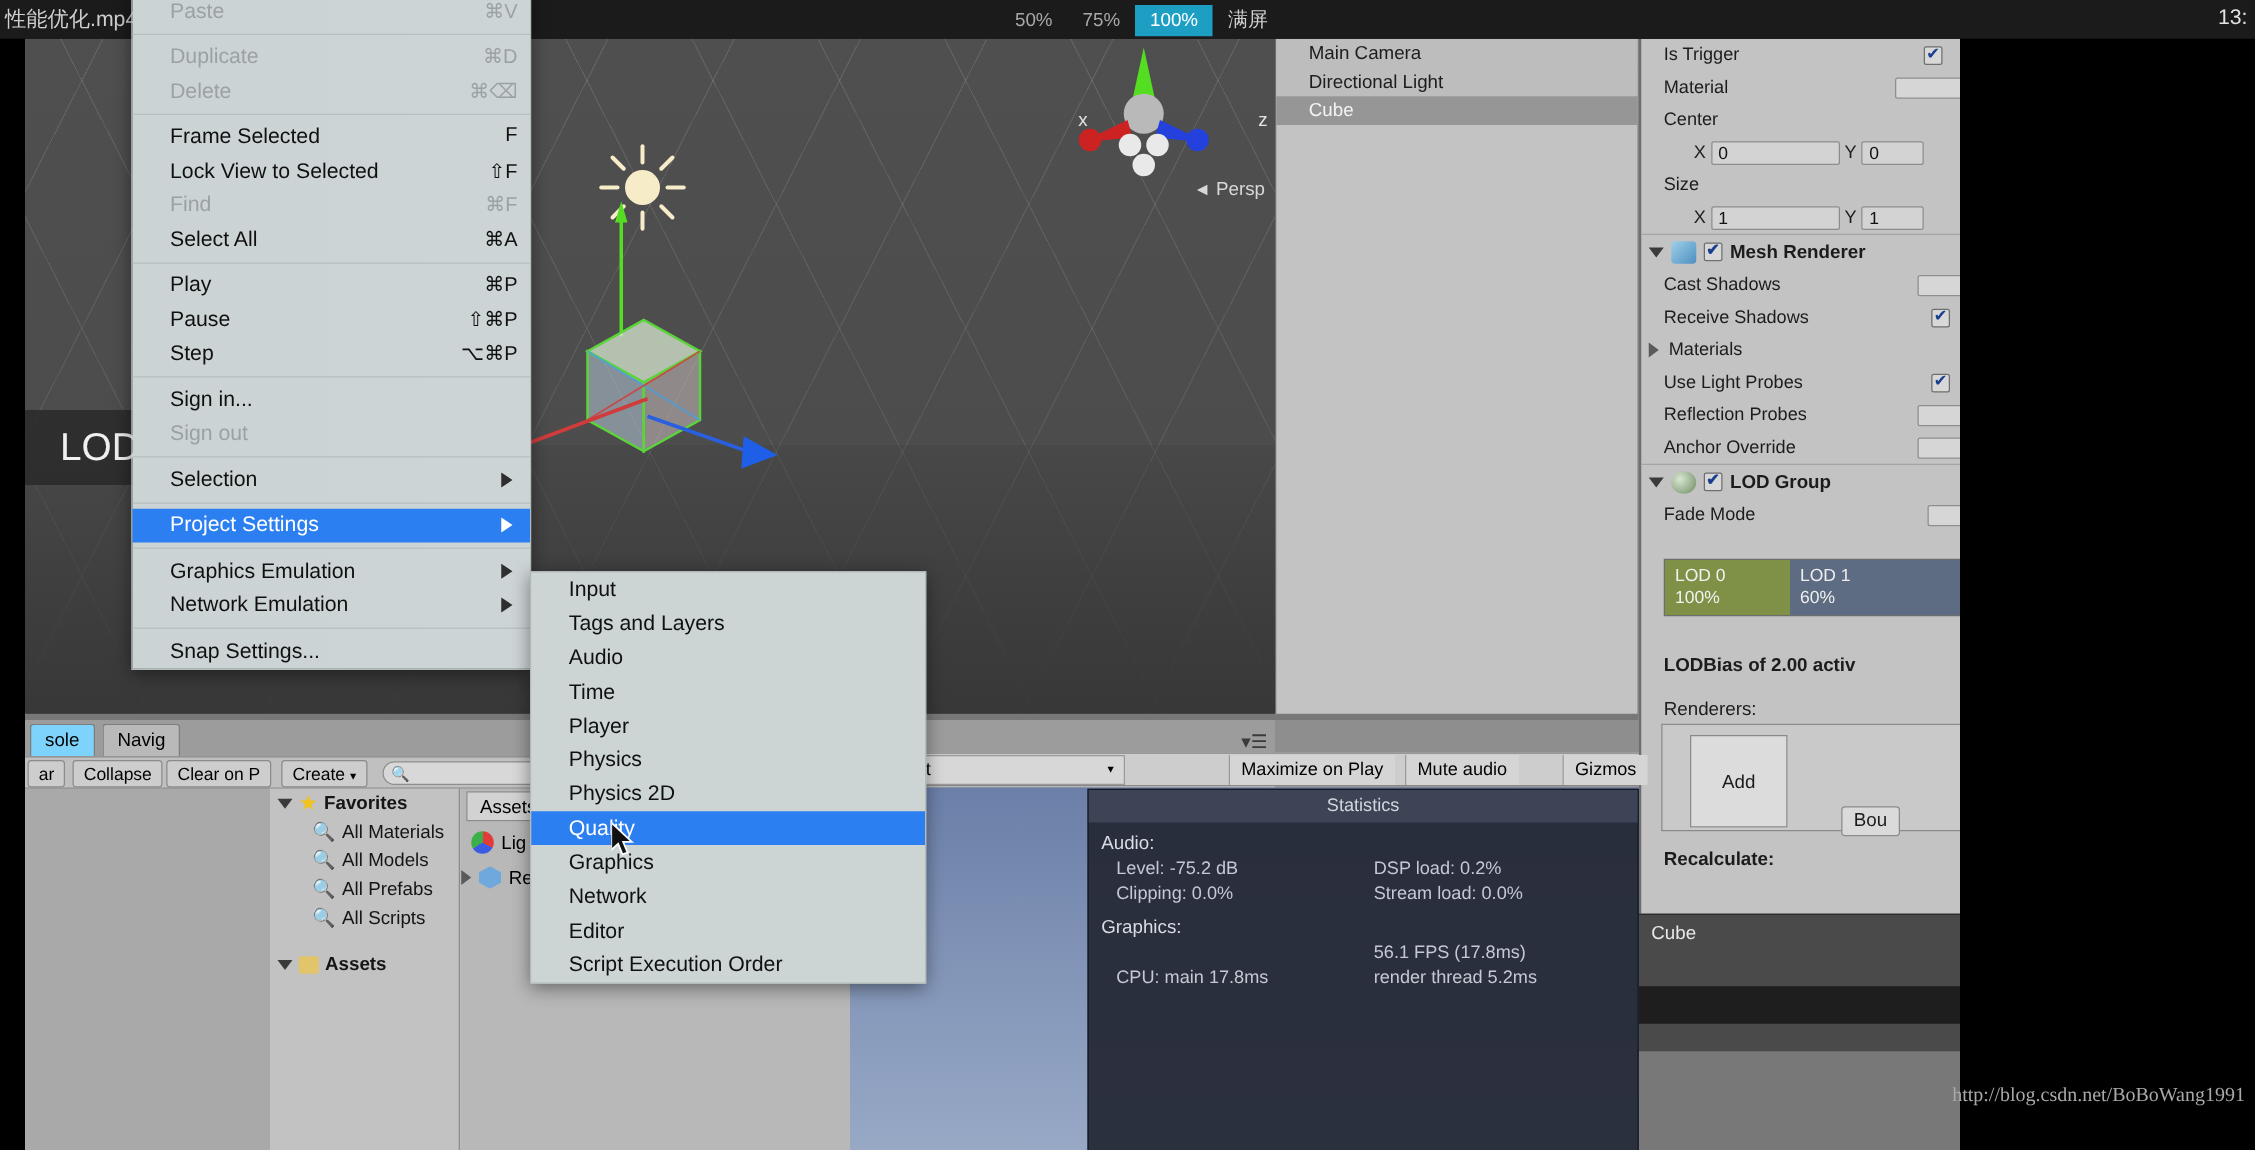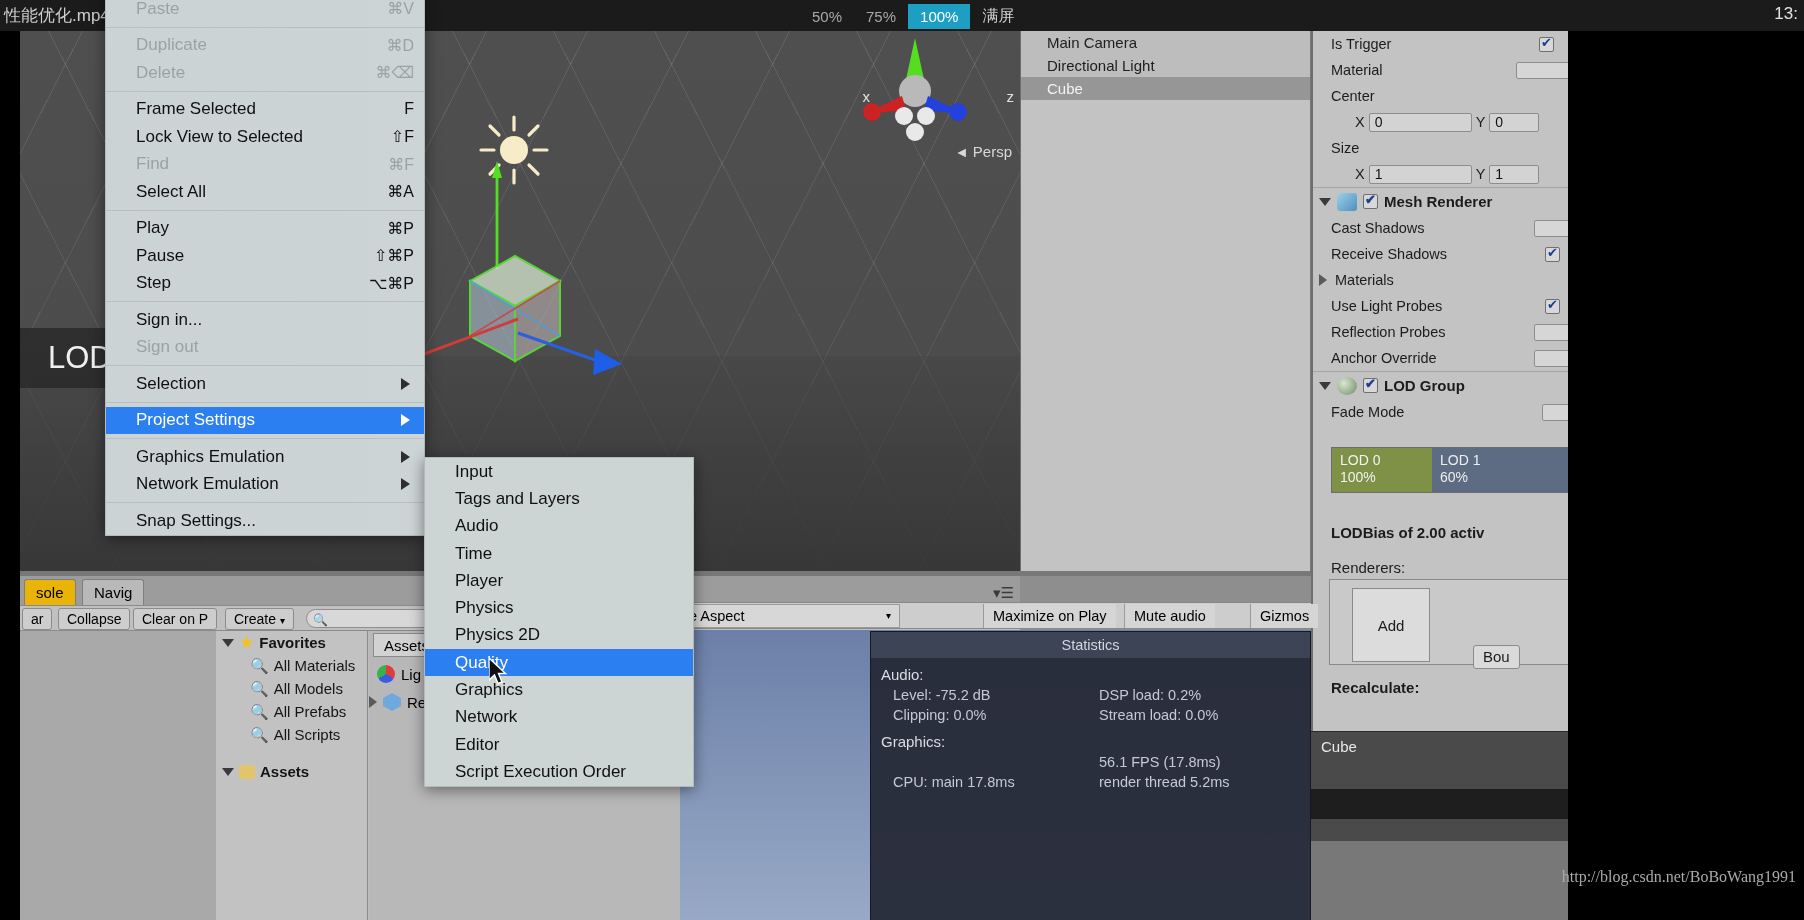--- a/index.html
+++ b/index.html
@@ -94,21 +94,21 @@
   .cube-footer{ position:absolute; left:1291px; top:700px; width:257px; height:110px;
      background:#4a4a4a; border-top:1px solid #2c2c2c; color:#e8e8e8; }
   .cube-footer .t{ padding:6px 0 0 10px; font-size:15px;}
   .cube-footer .bar{ position:absolute; left:0; bottom:22px; width:257px; height:30px; background:#1e1e1e;}
 
   
   .bottom{ position:absolute; left:0; top:545px; width:1000px; height:344px; background:#9c9c9c;}
   .tabs-row{ position:absolute; left:0; top:0; width:1000px; height:30px; background:#9c9c9c;}
   .tab{ position:absolute; top:3px; height:26px; padding:0 11px; line-height:26px; font-size:15px;
       background:#b9b9b9; border:1px solid #7e7e7e; border-bottom:none; border-radius:3px 3px 0 0;}
-  .tab.active{ background:#eab308; }
+  .tab.active{ background:#7dd3fc; }
   .panel-menu{ position:absolute; right:6px; top:8px; font-size:15px; color:#3a3a3a;}
   .toolstrip{ position:absolute; left:0; top:29px; width:1000px; height:26px; background:#c0c0c0;
       border-top:1px solid #8a8a8a; border-bottom:1px solid #8a8a8a;}
   .tbtn{ position:absolute; top:2px; height:22px; padding:0 8px; line-height:21px; font-size:14px;
       background:#cdcdcd; border:1px solid #8b8b8b; border-radius:3px;}
   .searchbox{ position:absolute; height:19px; background:#d8d8d8; border:1px solid #8e8e8e;
       border-radius:10px; }
   .console-body{ position:absolute; left:0; top:55px; width:196px; height:289px; background:#a9a9a9;}
   .project-body{ position:absolute; left:196px; top:55px; width:804px; height:289px; background:#bdbdbd;}
   .proj-left{ position:absolute; left:0; top:0; width:152px; height:289px; background:#c2c2c2;
@@ -150,21 +150,21 @@
   .ctx-item{ position:relative; height:27.5px; display:flex; align-items:center;
       padding:0 10px 0 30px; font-size:17px; color:#101010; }
   .ctx-item.dis{ color:#9ba2a4; }
   .ctx-item.sel{ background:#2c7ff0; color:#fff;}
   .ctx-item .sc{ position:absolute; right:10px; font-size:16px;}
   .ctx-item .arr{ position:absolute; right:14px; width:0;height:0;
       border-top:6px solid transparent;border-bottom:6px solid transparent;border-left:9px solid #2e2e2e;}
   .ctx-item.sel .arr{ border-left-color:#fff;}
   .ctx-sep{ height:1px; background:#b7bfc0; margin:4px 0;}
 
-  .submenu{ position:absolute; left:424px; top:457px; width:270px; z-index:61;
+  .submenu{ position:absolute; left:424px; top:457px; width:317px; z-index:61;
       background:#ccd4d4; box-shadow:0 3px 14px rgba(0,0,0,.45); border:1px solid #b2babb;}
   .sub-item{ height:27.3px; display:flex; align-items:center; padding-left:30px;
       font-size:17px; color:#101010;}
   .sub-item.sel{ background:#2c7ff0; color:#fff;}
 
   .cursor{ position:absolute; left:489px; top:658px; z-index:70; }
 </style>
 </head>
 <body>
 

